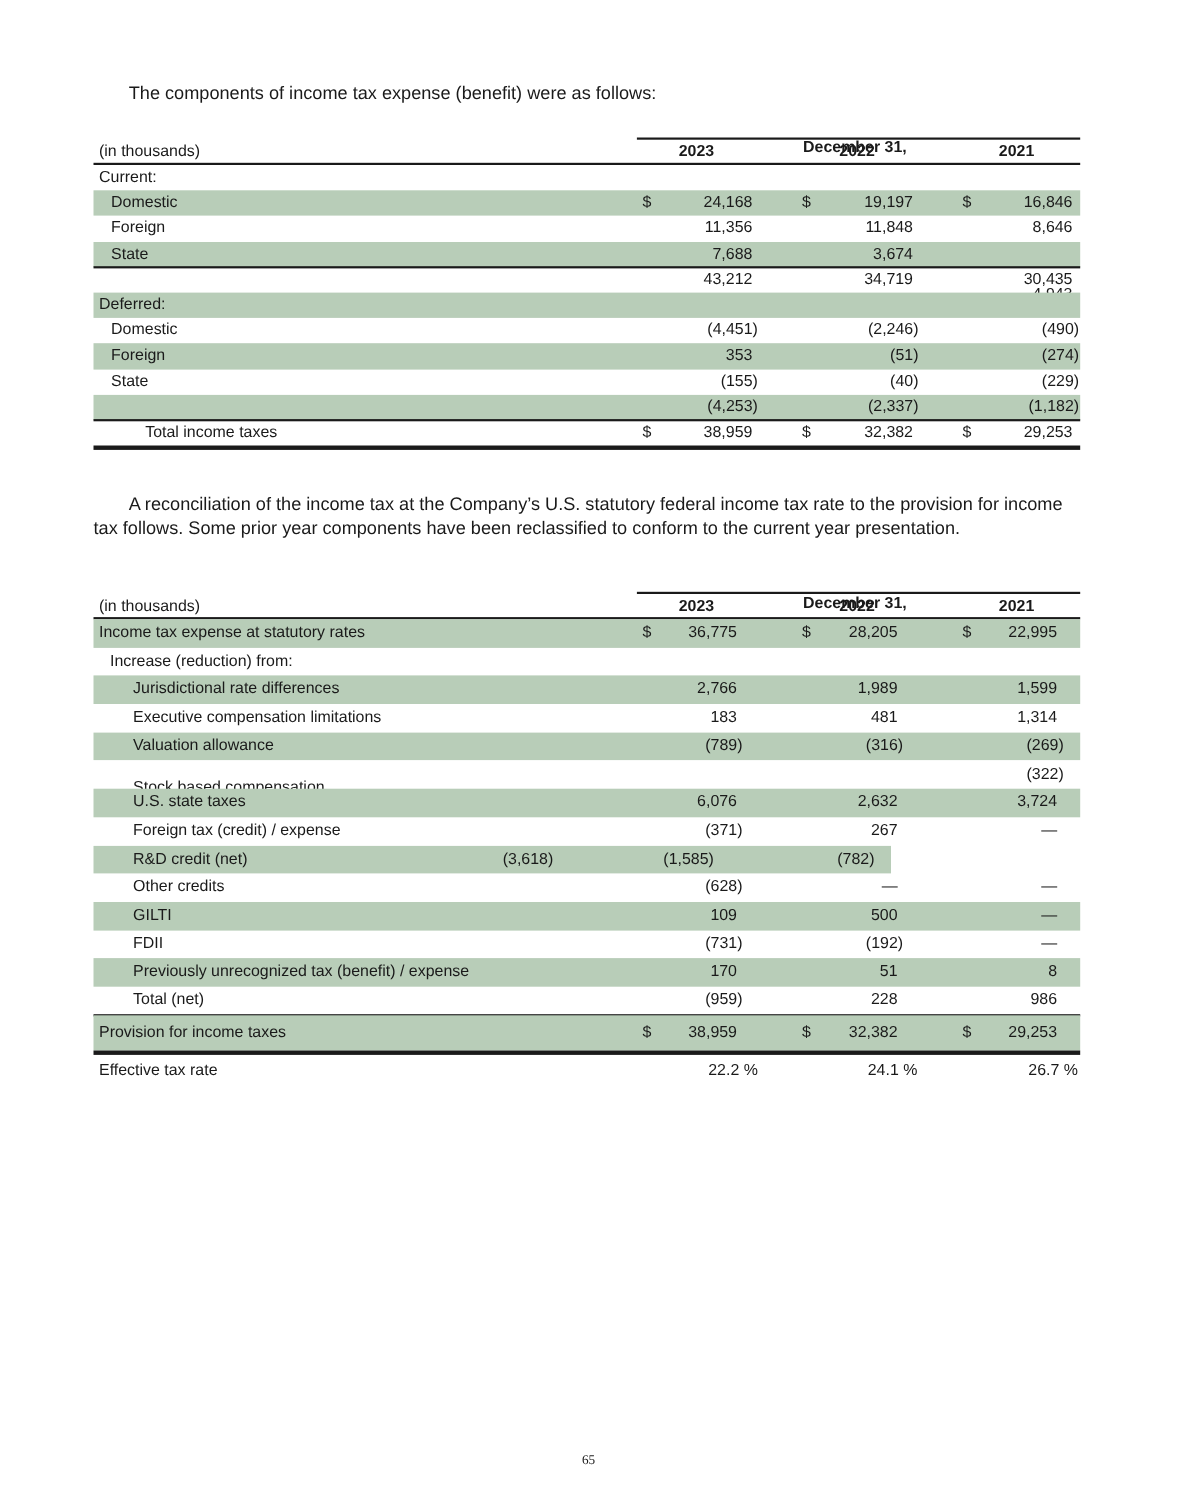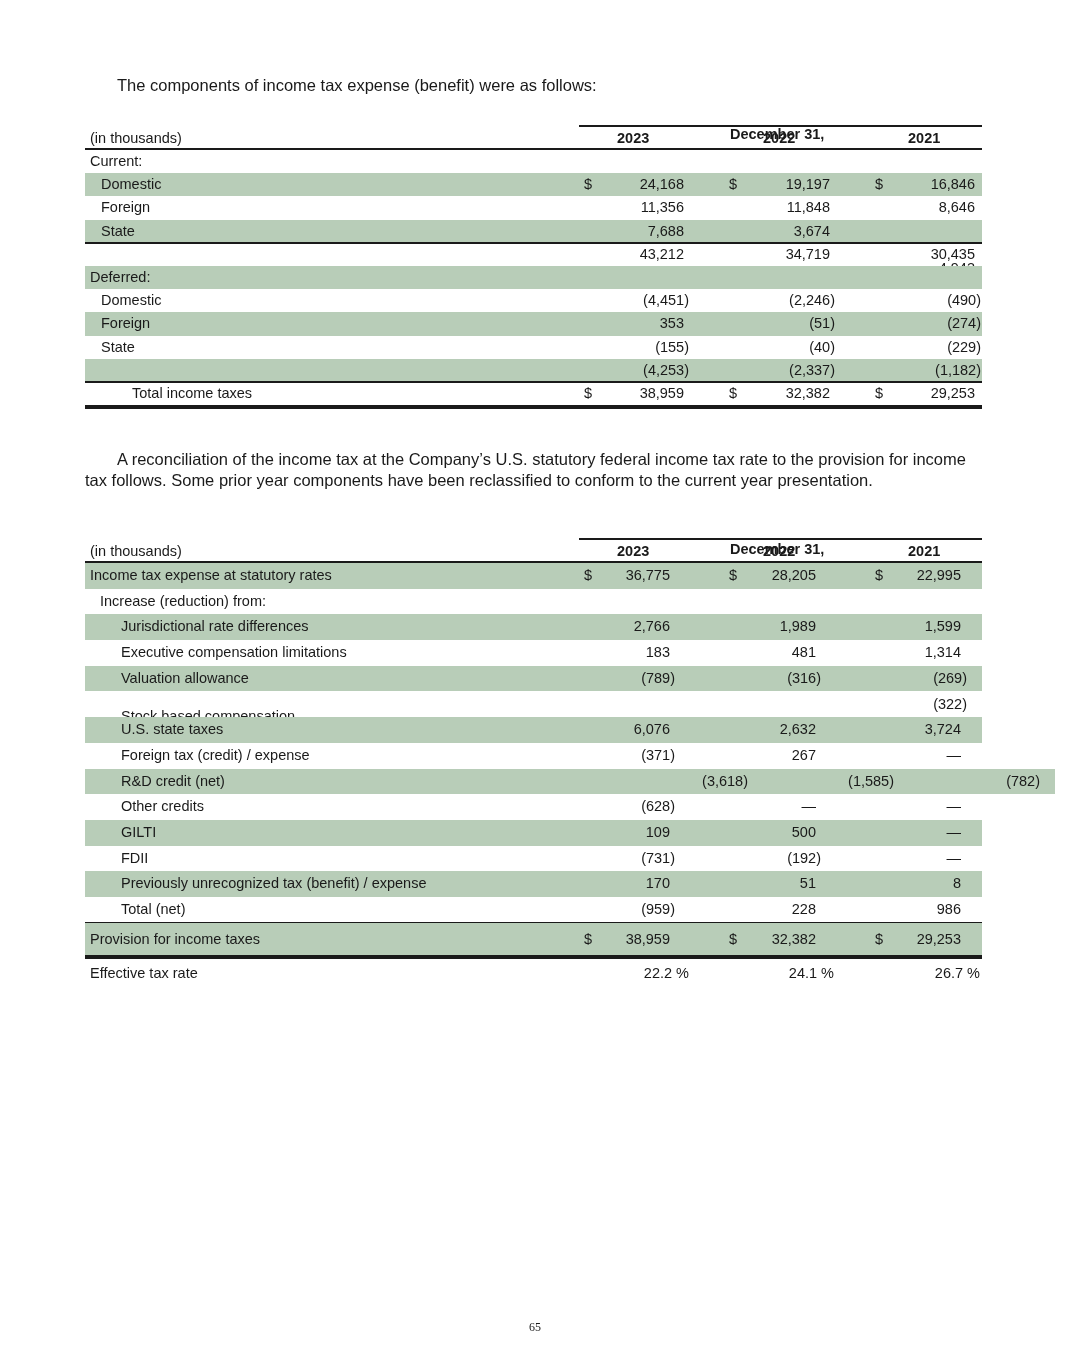--- a/index.html
+++ b/index.html
@@ -165,21 +165,21 @@
         <span class="cell" style="right: 312px; top: 4px;">6,076</span>
         <span class="cell" style="right: 166px; top: 4px;">2,632</span>
         <span class="cell" style="right: 21px; top: 4px;">3,724</span>
       </div>
       <div class="row" style="position: absolute; left: 0px; width: 897px; top: 179.9px; height: 25.7px;">
         <span class="lbl" style="left: 36px; top: 4px;">Foreign tax (credit) / expense</span>
         <span class="cell" style="right: 307px; top: 4px;">(371)</span>
         <span class="cell" style="right: 166px; top: 4px;">267</span>
         <span class="cell" style="right: 21px; top: 4px;">—</span>
       </div>
-      <div class="row shade" style="position: absolute; left: 0px; width: 970px; top: 205.6px; height: 25.7px;">
+      <div class="row shade" style="position: absolute; left: 0px; width: 725px; top: 205.6px; height: 25.7px;">
         <span class="lbl" style="left: 36px; top: 4px;">R&amp;D credit (net)</span>
         <span class="cell" style="right: 307px; top: 4px;">(3,618)</span>
         <span class="cell" style="right: 161px; top: 4px;">(1,585)</span>
         <span class="cell" style="right: 15px; top: 4px;">(782)</span>
       </div>
       <div class="row" style="position: absolute; left: 0px; width: 897px; top: 231.3px; height: 25.7px;">
         <span class="lbl" style="left: 36px; top: 4px;">Other credits</span>
         <span class="cell" style="right: 307px; top: 4px;">(628)</span>
         <span class="cell" style="right: 166px; top: 4px;">—</span>
         <span class="cell" style="right: 21px; top: 4px;">—</span>

